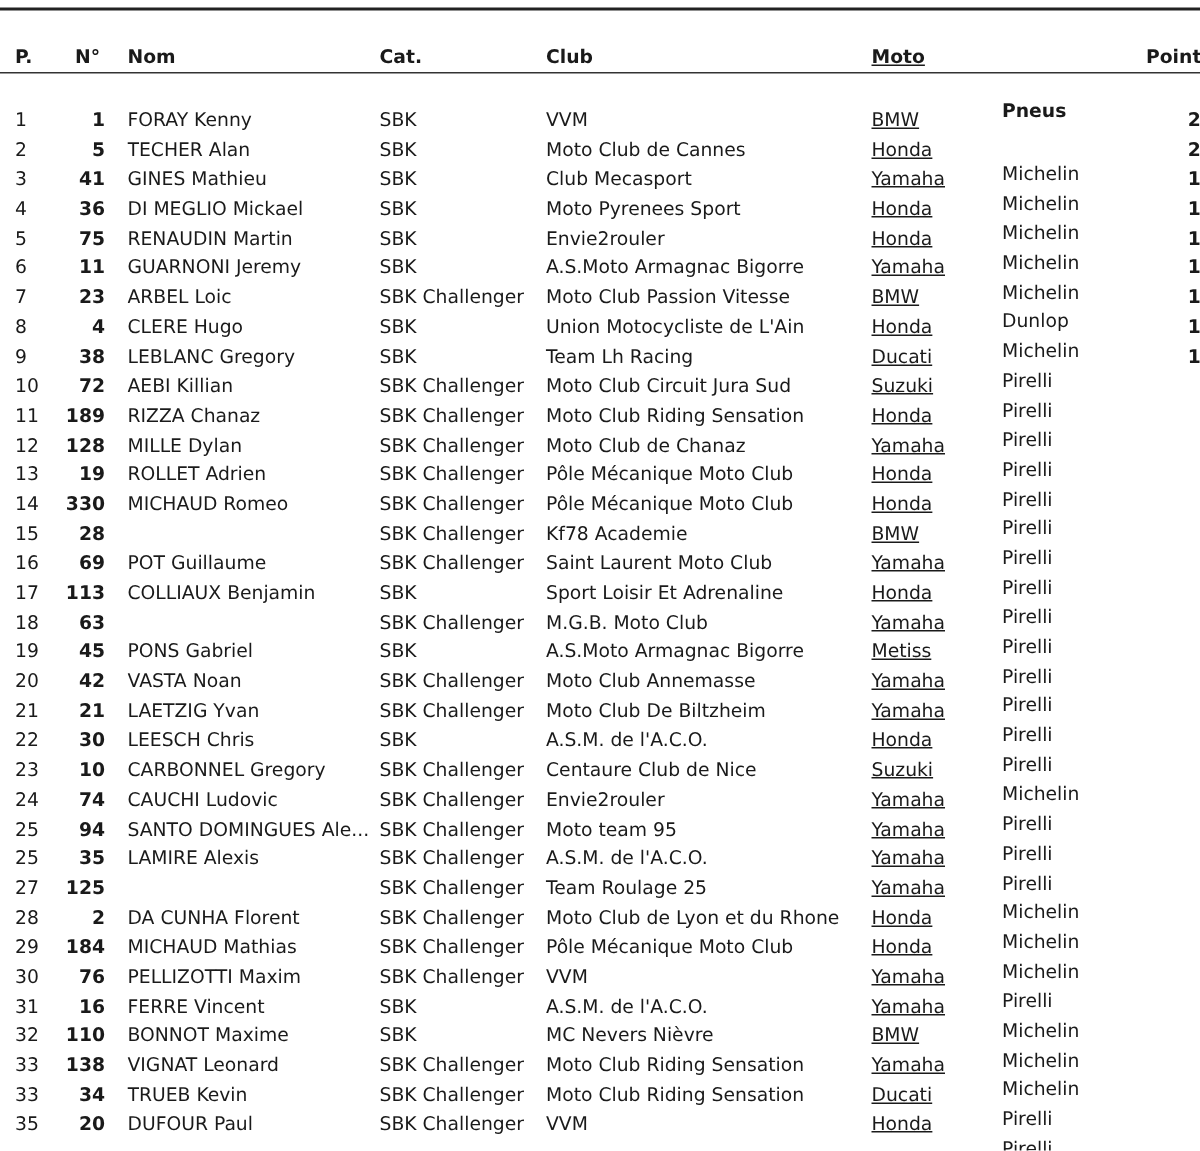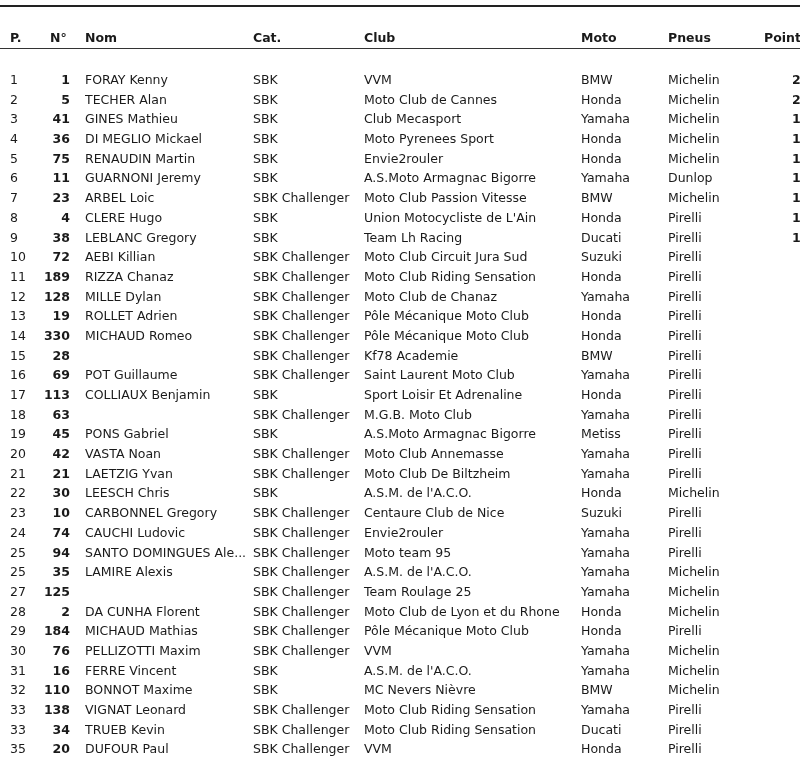--- a/index.html
+++ b/index.html
@@ -7,22 +7,22 @@
          font-family: "DejaVu Sans", "Liberation Sans", sans-serif; color: #1a1a1a; }
   .top-rule { position: absolute; left: 0; top: 5px; width: 800px; height: 2px; background: #222; }
   .header { position: absolute; left: 0; top: 30px; width: 800px; height: 18px; font-weight: bold; font-size: 12.5px; }
   .header-rule { position: absolute; left: 0; top: 48px; width: 800px; height: 1px; background: #333; }
   .col { position: absolute; white-space: nowrap; }
   .c-pos { left: 10px; }
   .c-num { left: 42px; width: 28px; text-align: right; }
   .c-nom { left: 85px; }
   .c-cat { left: 253px; }
   .c-club { left: 364px; }
-  .c-moto { left: 581px; }
-  .c-pneus { left: 668px; }
+  .c-moto { left: 581px; text-decoration: underline; }
+  .c-pneus { left: 668px; margin-top: 36px; }
   .c-pts { left: 777px; width: 41px; text-align: right; }
   .header .c-num { left: 50px; width: auto; text-align: left; }
   .header .c-pts { left: 764px; width: auto; text-align: left; }
   .rows { position: absolute; left: 0; top: 70px; width: 800px; }
   .row { position: relative; height: 19.7px; font-size: 12.5px; line-height: 19.7px; }
   .row .c-num, .row .c-pts { font-weight: bold; }
   .row .c-nom { width: 162px; overflow: hidden; text-overflow: ellipsis; }
 </style>
 </head>
 <body>

